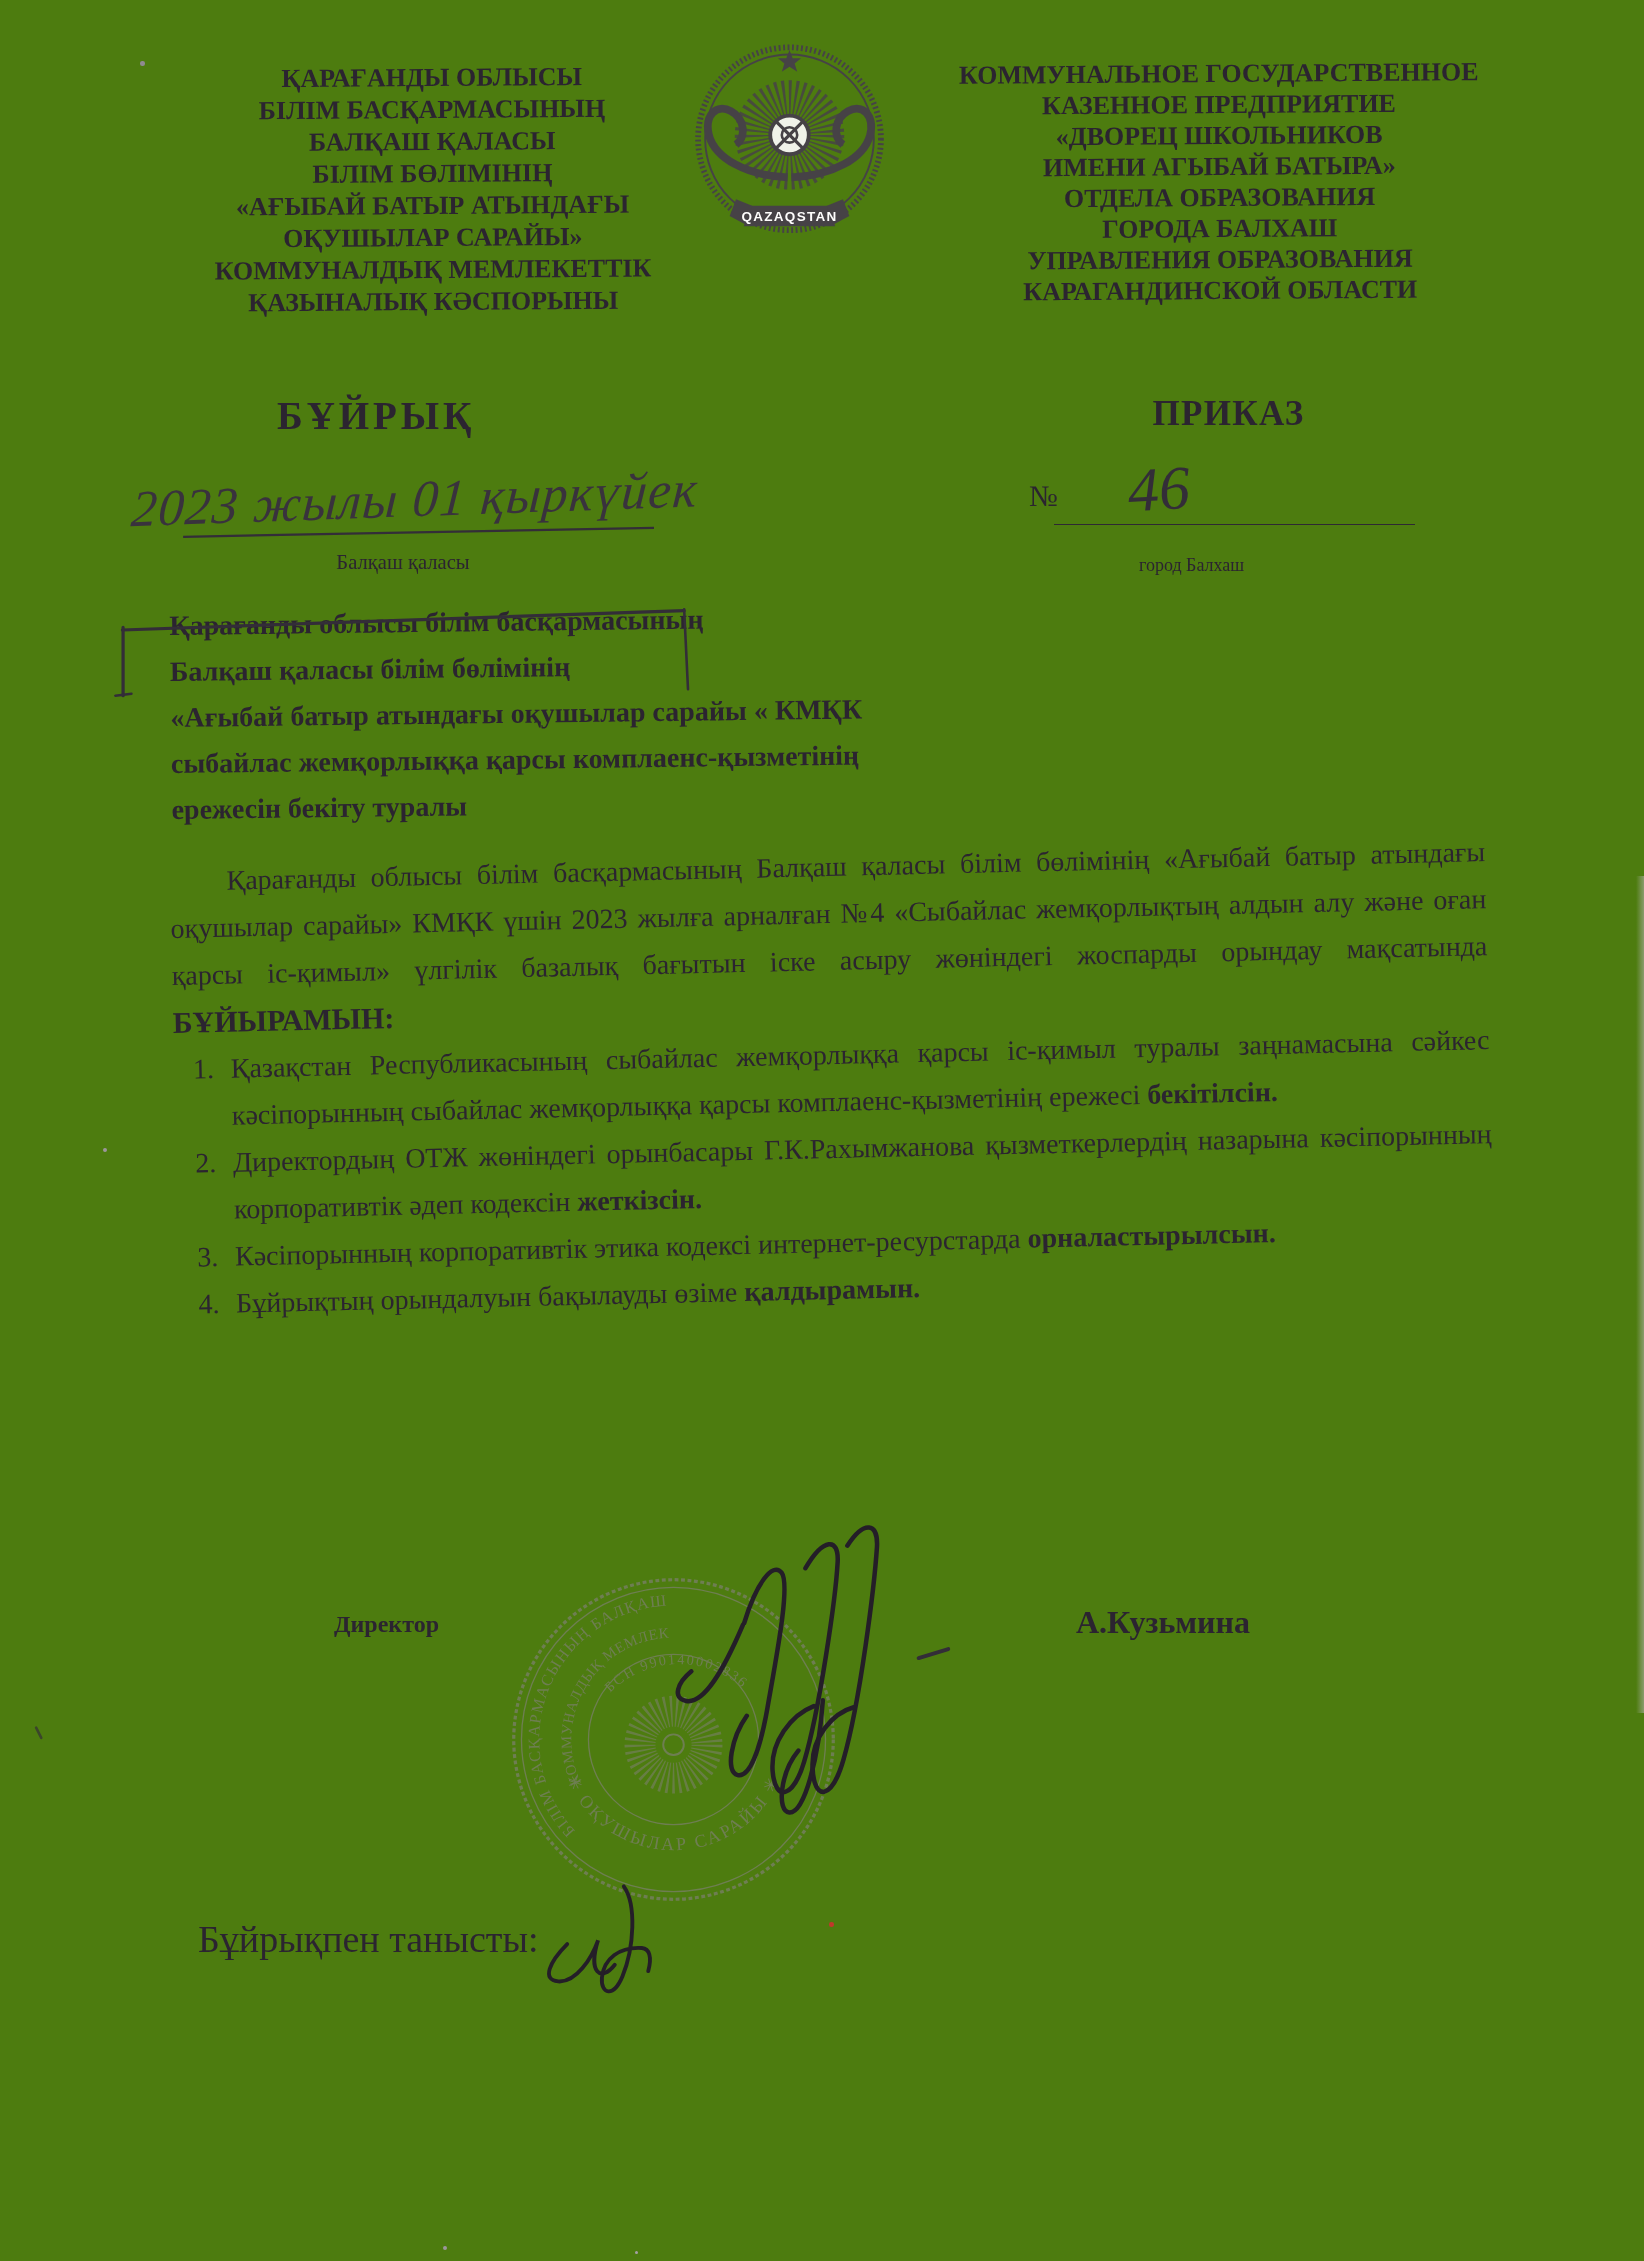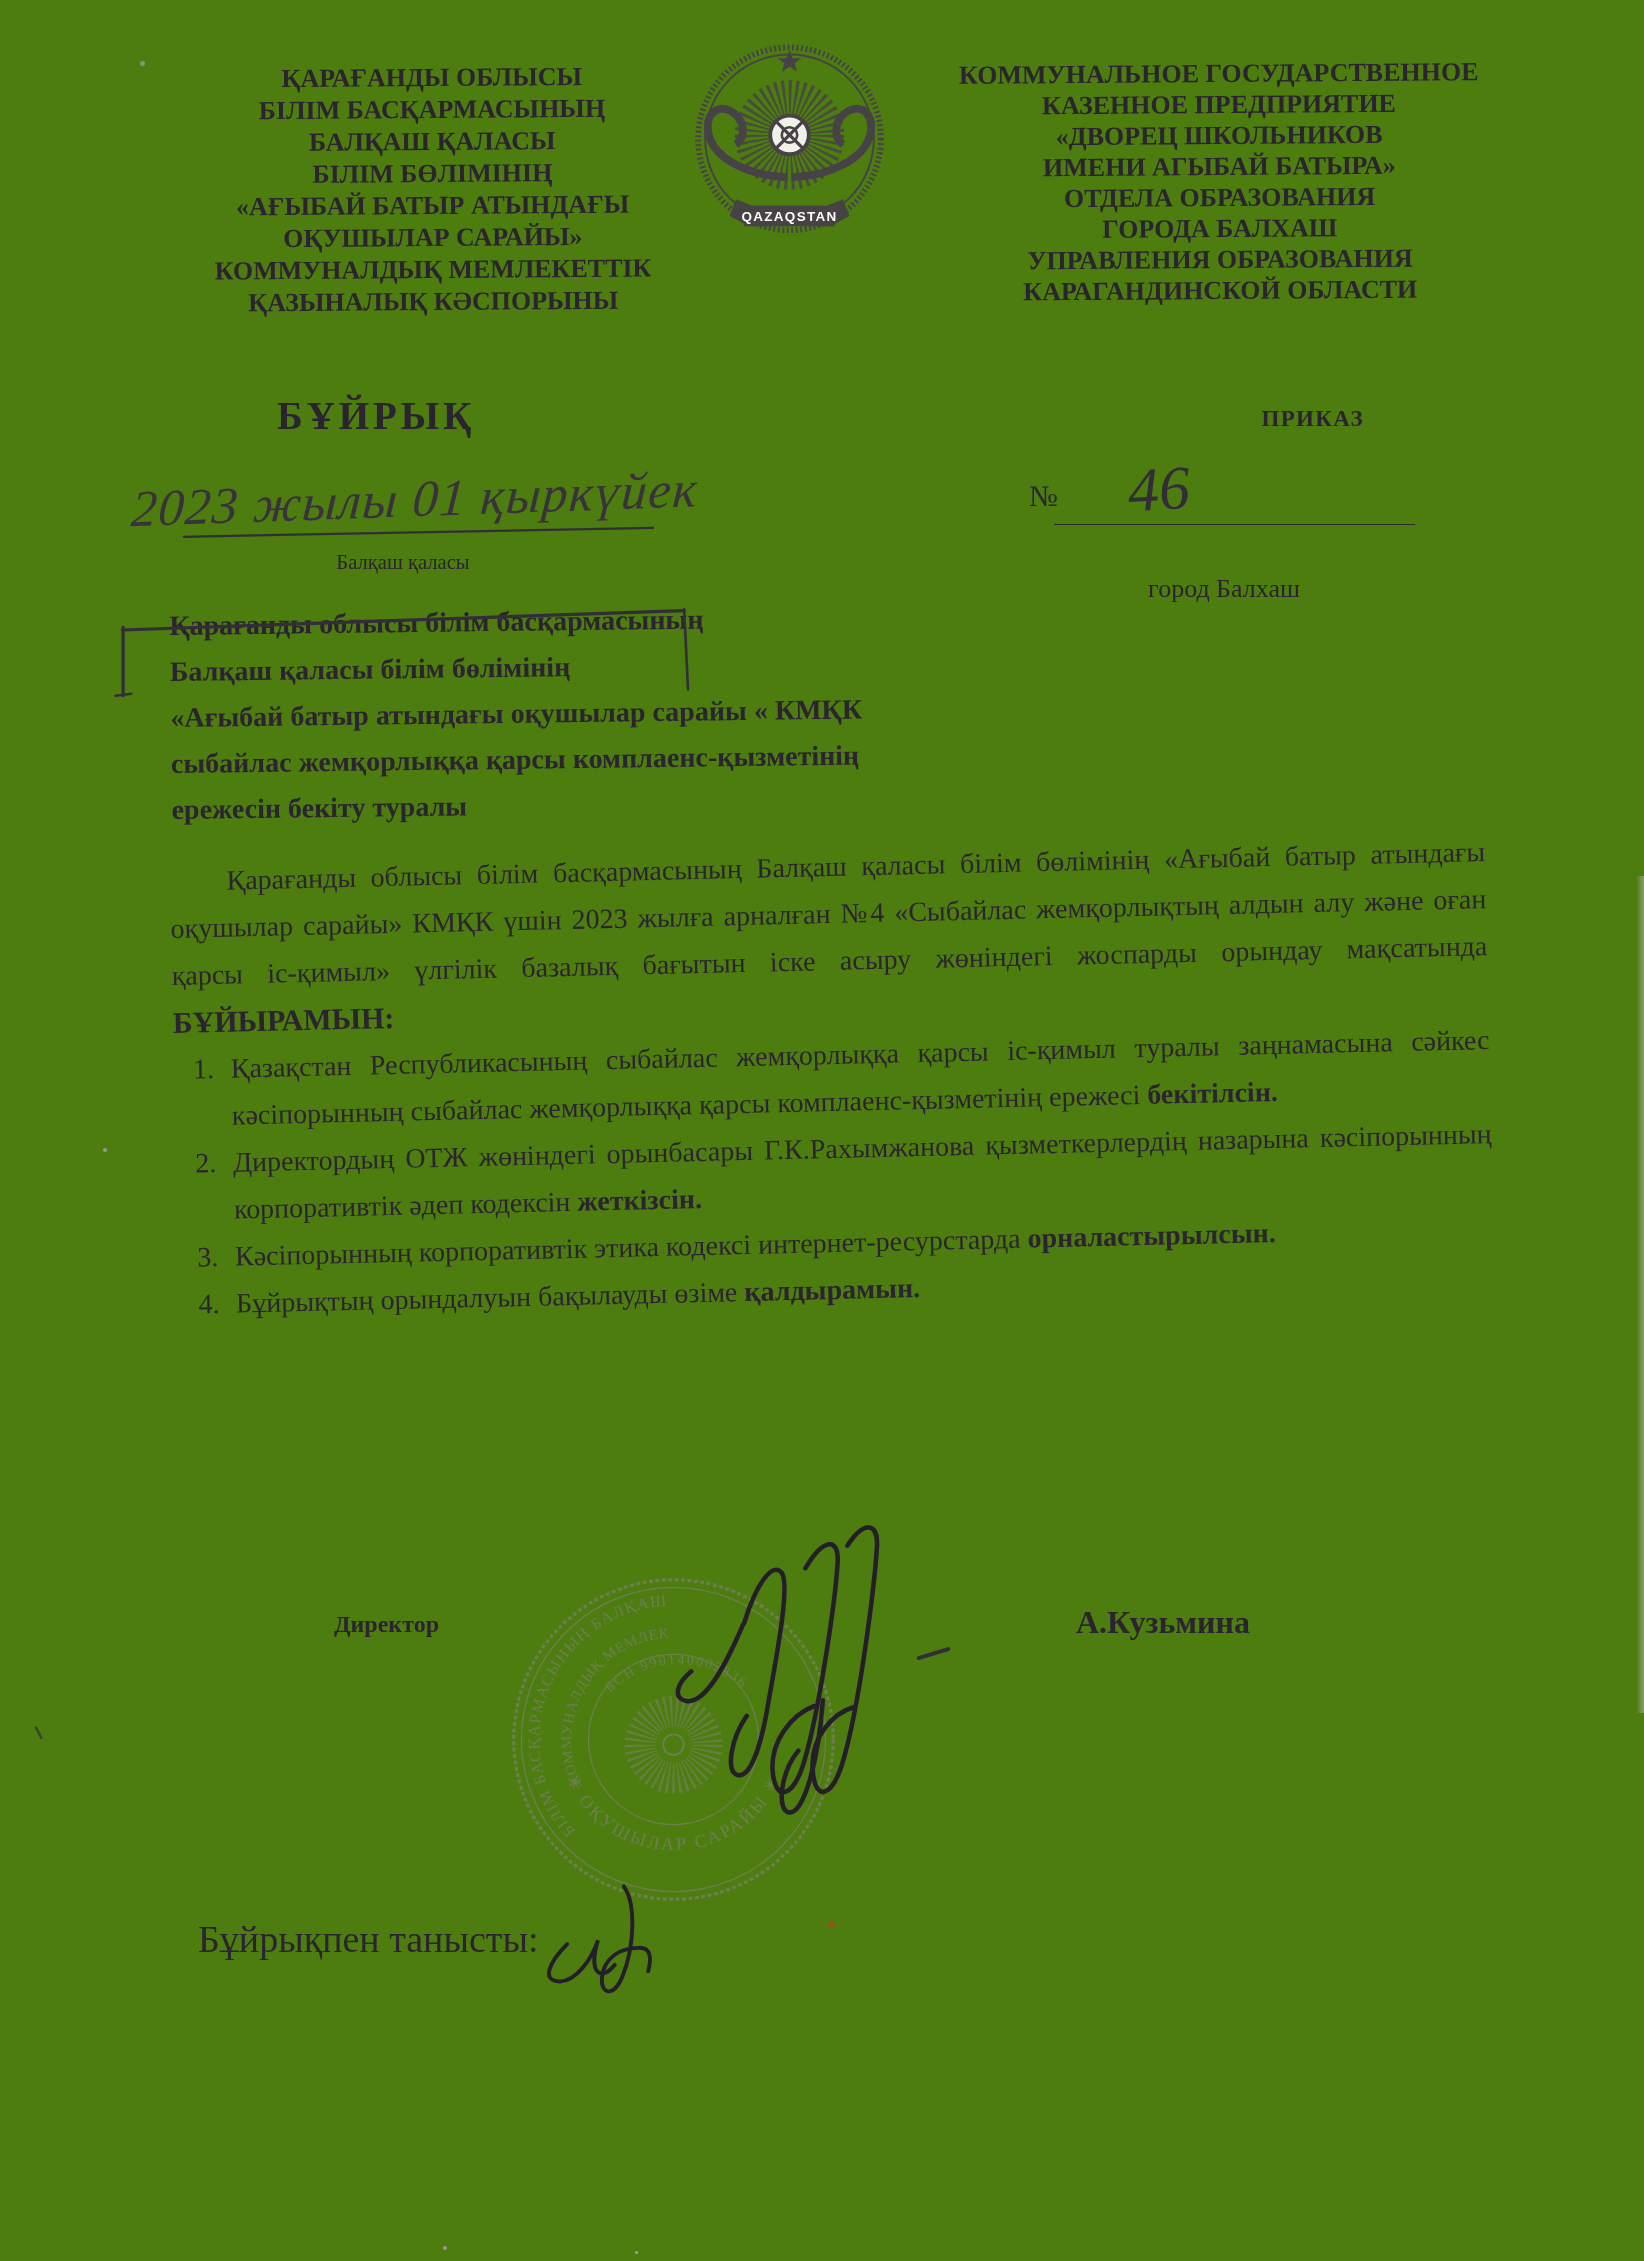--- a/index.html
+++ b/index.html
@@ -9,27 +9,27 @@
     font-family:"Liberation Serif","DejaVu Serif",serif;
     color:#2b2430;
   }
   .abs { position:absolute; }
   
   .org-left   { left:207px; top:62px;  width:451px; text-align:center; font-weight:bold; font-size:26px; line-height:32px; transform:rotate(-0.4deg); }
   .org-right  { left:923px; top:58px; width:593px; text-align:center; font-weight:bold; font-size:26px; line-height:31px; transform:rotate(-0.4deg); }
   .emblem     { left:691px; top:37px; width:197px; height:201px; }
   
   .title-kk   { left:277px;  top:393px; width:296px; font-weight:bold; font-size:39px; letter-spacing:3.9px; }
-  .title-ru   { left:1093px; top:394px; width:271px; text-align:right; font-weight:bold; font-size:23px; letter-spacing:1.3px;margin-top:12px; }
+  .title-ru   { left:1093px; top:394px; width:271px; text-align:center; font-weight:bold; font-size:35px; letter-spacing:1.3px; }
   .date-svg   { left:126px;  top:450px; width:625px; height:119px; }
   .place-kk   { left:300px;  top:551px; width:206px; text-align:center; font-size:20.6px; }
   .num-label  { left:1029px; top:479px; font-size:30px; }
   .num-line   { left:1054px; top:524px; width:361px; border-top:1.9px solid #2e2833; }
   .num-svg    { left:1111px; top:443px; width:148px; height:90px; }
-  .place-ru   { left:1139px; top:574px; width:161px; text-align:right; font-size:26px; }
+  .place-ru   { left:1139px; top:555px; width:161px; text-align:left; font-size:18px; }
   
   .subject {
     left:169px; top:603px; width:1005px;
     font-weight:bold; font-size:28px; line-height:46px;
     transform:rotate(-0.7deg); transform-origin:0 0;
   }
   
   .main {
     left:169px; top:858px; width:1316px;
     font-size:28px; line-height:47px;

